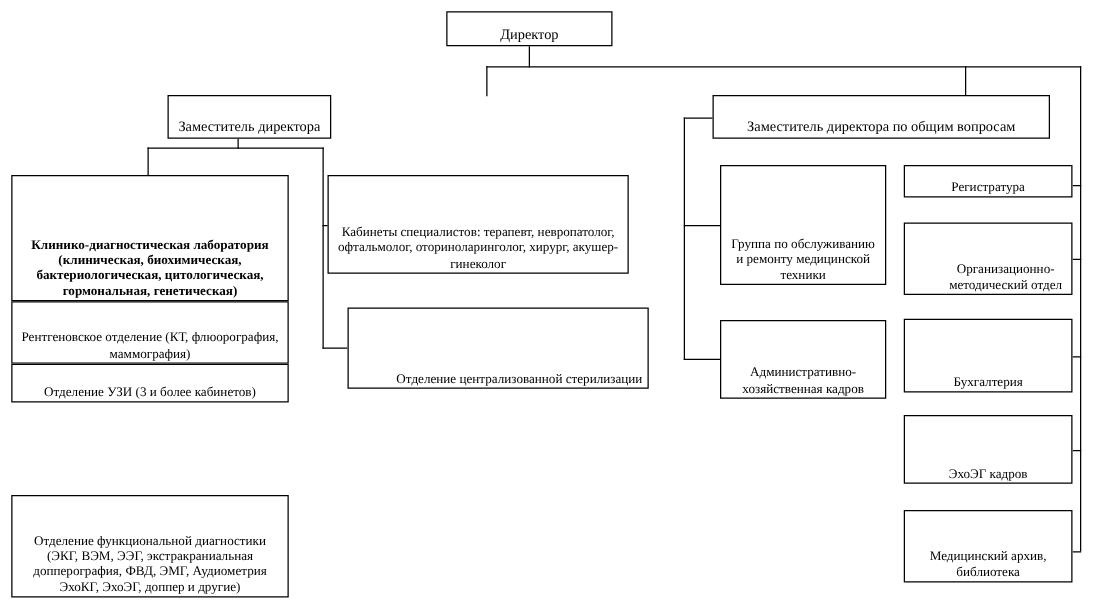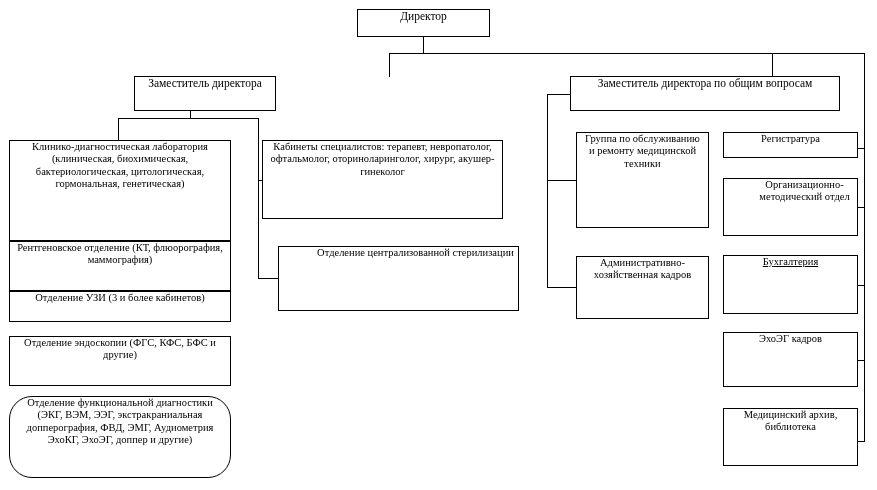--- a/index.html
+++ b/index.html
@@ -17,21 +17,21 @@
     height: 490px;
     background: #ffffff;
     overflow: hidden;
   }
   .node {
     position: absolute;
     box-sizing: border-box;
     border: 1px solid #000000;
     background: #ffffff;
     display: flex;
-    align-items: flex-start;
+    align-items: flex-end;
     justify-content: center;
     text-align: center;
     z-index: 2;
   }
   .node .label {
     display: block;
     width: 100%;
     padding: 0 4px;
     line-height: 1.18;
     white-space: pre-line;
@@ -81,45 +81,42 @@
   <div class="ln h" style="left:858px; top:148px; width:7px;"></div>
   <div class="ln h" style="left:858px; top:207px; width:7px;"></div>
   <div class="ln h" style="left:858px; top:285px; width:7px;"></div>
   <div class="ln h" style="left:858px; top:360px; width:7px;"></div>
   <div class="ln h" style="left:858px; top:441px; width:7px;"></div>
 
   <div class="node fs-11" style="left:357px; top:9px; width:133px; height:28px;">
     <span class="label">Директор</span>
   </div>
 
-  <div class="node fs-11" style="left:134px; top:76px; width:142px; height:35px;font-family:Liberation Serif, serif;">
+  <div class="node fs-11" style="left:134px; top:76px; width:131px; height:35px;font-family:Liberation Serif, serif;">
     <span class="label">Заместитель директора</span>
   </div>
 
   <div class="node fs-11" style="left:570px; top:76px; width:270px; height:35px;">
     <span class="label">Заместитель директора по общим вопросам</span>
   </div>
 
-  <div class="node fs-10" style="left:9px; top:140px; width:222px; height:101px;">
+  <div class="node fs-10" style="left:9px; top:140px; width:222px; height:101px;font-weight:bold;">
     <span class="label">Клинико-диагностическая лаборатория (клиническая, биохимическая, бактериологическая, цитологическая, гормональная, генетическая)</span>
   </div>
 
   <div class="node fs-10" style="left:9px; top:241px; width:222px; height:50px;">
     <span class="label">Рентгеновское отделение (КТ, флюорография, маммография)</span>
   </div>
 
   <div class="node fs-10" style="left:9px; top:291px; width:222px; height:31px;">
     <span class="label">Отделение УЗИ (3 и более кабинетов)</span>
   </div>
 
-  <div class="node fs-10" style="left:9px; top:336px; width:222px; height:50px;">
-    <span class="label">Отделение эндоскопии (ФГС, КФС, БФС и другие)</span>
-  </div>
 
-  <div class="node fs-10" style="left:9px; top:396px; width:222px; height:82px;border-radius:23px;">
+  <div class="node fs-10" style="left:9px; top:396px; width:222px; height:82px;">
     <span class="label">Отделение функциональной диагностики (ЭКГ, ВЭМ, ЭЭГ, экстракраниальная допперография, ФВД, ЭМГ, Аудиометрия ЭхоКГ, ЭхоЭГ, доппер и другие)</span>
   </div>
 
   <div class="node fs-10" style="left:262px; top:140px; width:241px; height:79px;">
     <span class="label">Кабинеты специалистов: терапевт, невропатолог, офтальмолог, оториноларинголог, хирург, акушер-гинеколог</span>
   </div>
 
   <div class="node fs-10" style="left:278px; top:246px; width:241px; height:65px;padding-left:34px;">
     <span class="label">Отделение централизованной стерилизации</span>
   </div>
@@ -133,21 +130,21 @@
   </div>
 
   <div class="node fs-10" style="left:723px; top:132px; width:135px; height:26px;">
     <span class="label">Регистратура</span>
   </div>
 
   <div class="node fs-10" style="left:723px; top:178px; width:135px; height:58px;padding-left:28px;">
     <span class="label">Организационно-методический отдел</span>
   </div>
 
-  <div class="node fs-10" style="left:723px; top:255px; width:135px; height:59px;text-decoration:underline;">
+  <div class="node fs-10" style="left:723px; top:255px; width:135px; height:59px;">
     <span class="label">Бухгалтерия</span>
   </div>
 
   <div class="node fs-10" style="left:723px; top:332px; width:135px; height:55px;">
     <span class="label">ЭхоЭГ кадров</span>
   </div>
 
   <div class="node fs-10" style="left:723px; top:408px; width:135px; height:58px;">
     <span class="label">Медицинский архив, библиотека</span>
   </div>

